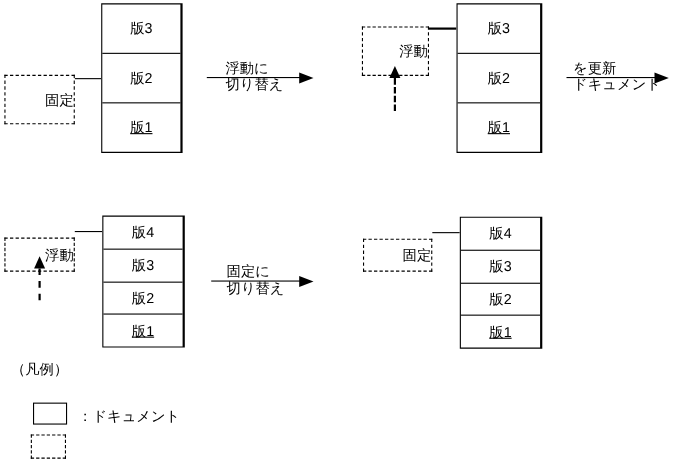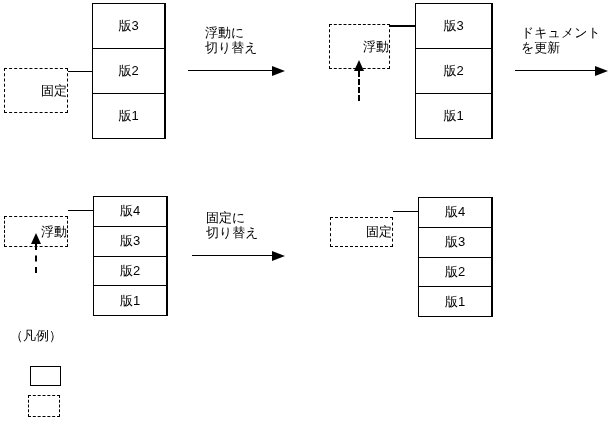--- a/index.html
+++ b/index.html
@@ -16,33 +16,33 @@
     margin-top:20px;
   }
   .stack {
     border:1px solid #000; border-right-width:2px; background:#fff;
     display:flex; flex-direction:column;
   }
   .cell {
     flex:1; display:flex; align-items:center; justify-content:center;
     border-bottom:1px solid #000;
   }
-  .cell:last-child { border-bottom:none; }
+  .cell:last-child { border-bottom:none;text-decoration:underline; }
   .hline { height:1px; background:#000; }
   .hline2 { height:2px; background:#000; }
   .arrowhead-right {
     width:0; height:0;
     border-left:13px solid #000; border-top:5px solid transparent; border-bottom:5px solid transparent;
   }
   .arrowhead-up {
     width:0; height:0;
     border-bottom:11px solid #000; border-left:5px solid transparent; border-right:5px solid transparent;
   }
   .vdash { width:0; border-left:2px dashed #000; }
-  .arrow-label { line-height:15px; white-space:nowrap; }
+  .arrow-label { line-height:15px; white-space:nowrap;margin-top:29px; }
   .legend-title { white-space:nowrap; }
   .swatch-solid { border:1px solid #000; background:#fff; }
   .swatch-dashed { border:1px dashed #000; background:#fff; }
   .legend-label { white-space:nowrap; }
 </style>
 </head>
 <body>
 
 <div class="canvas">
 
@@ -81,22 +81,22 @@
     </div>
     <div class="cell">
       <span>版2</span>
     </div>
     <div class="cell">
       <span>版1</span>
     </div>
   </div>
 
   <div class="abs arrow-label" style="left:521px;top:25px">
+    <div>を更新</div>
     <div>ドキュメント</div>
-    <div>を更新</div>
   </div>
   <div class="abs hline" style="left:515px;top:70px;width:81px"></div>
   <div class="abs arrowhead-right" style="left:595px;top:66px"></div>
 
   <div class="abs dashed-box" style="left:4px;top:196px;width:64px;height:31px">
     <span>浮動</span>
   </div>
   <div class="abs arrowhead-up" style="left:31px;top:233px"></div>
   <div class="abs vdash" style="left:35px;top:244px;height:29px"></div>
   <div class="abs hline" style="left:68px;top:210px;width:25px"></div>
@@ -136,15 +136,16 @@
     <div class="cell">
       <span>版2</span>
     </div>
     <div class="cell">
       <span>版1</span>
     </div>
   </div>
 
   <div class="abs legend-title" style="left:10px;top:327px">（凡例）</div>
   <div class="abs swatch-solid" style="left:30px;top:366px;width:31px;height:20px"></div>
+  <div class="abs legend-label" style="left:71px;top:370px">：ドキュメント</div>
   <div class="abs swatch-dashed" style="left:28px;top:395px;width:32px;height:22px"></div>
 
 </div>
 
 </body></html>

